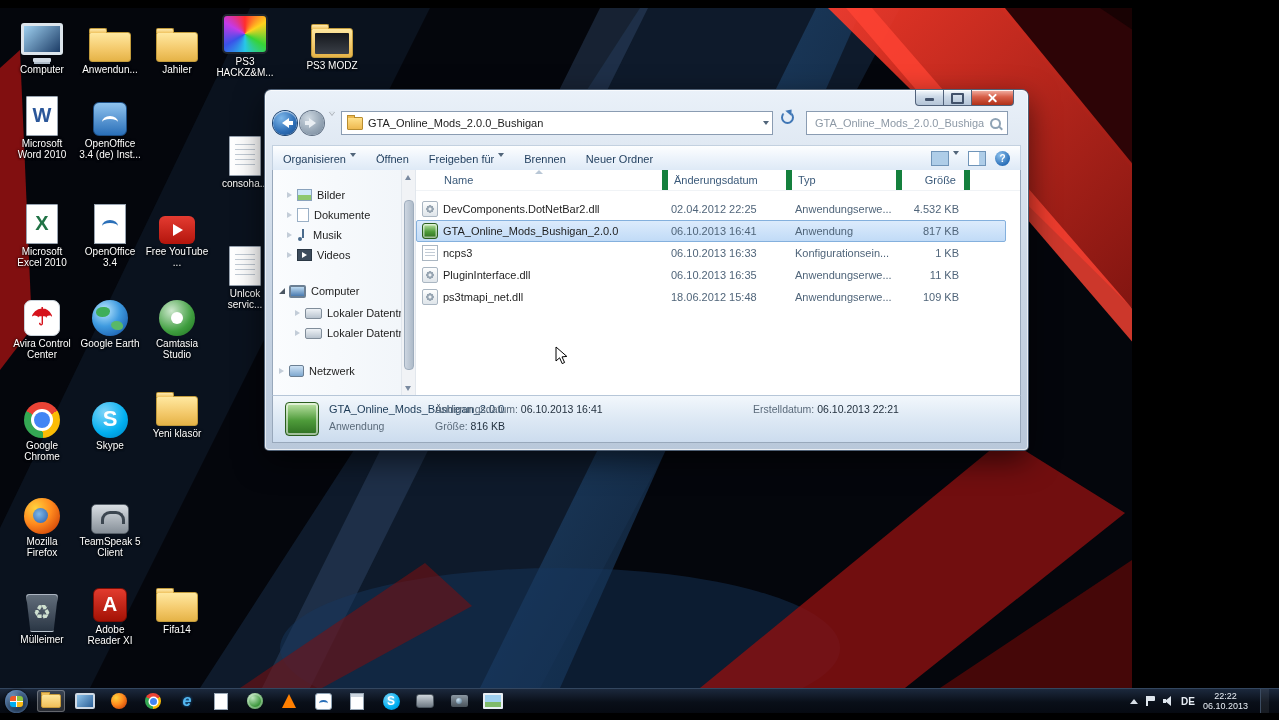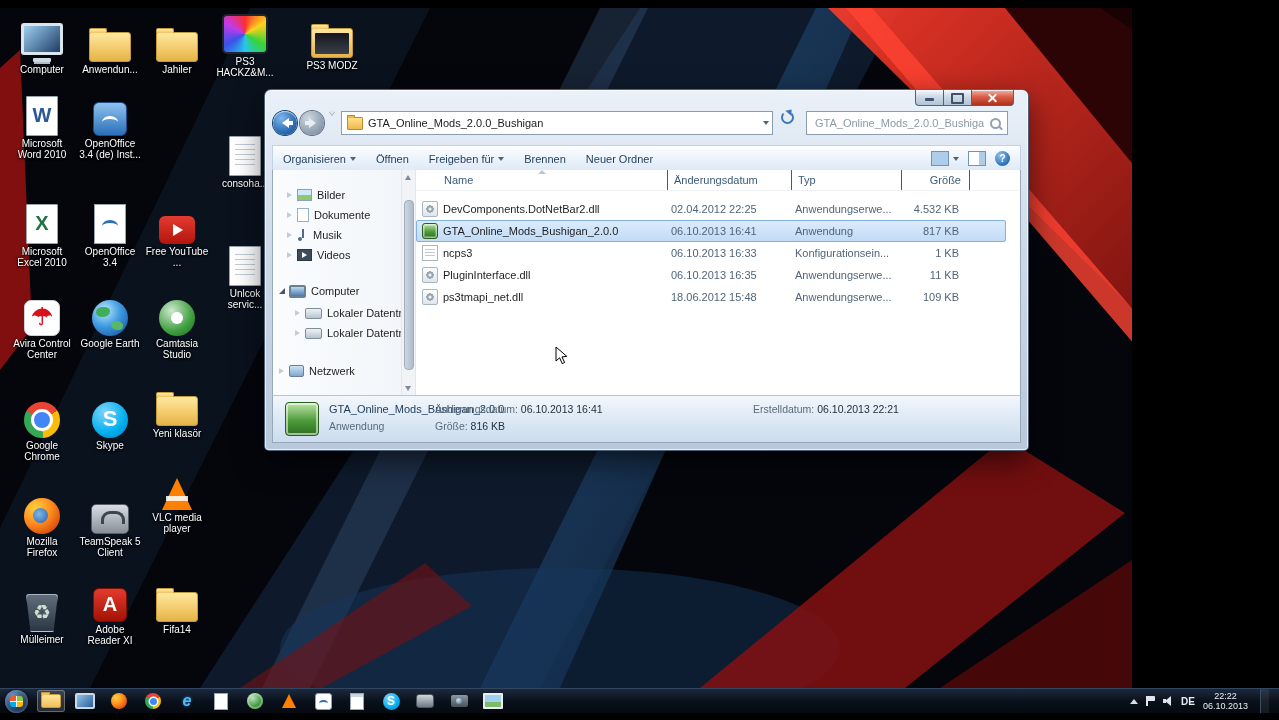--- a/index.html
+++ b/index.html
@@ -107,21 +107,21 @@
       border-left:4px solid transparent;border-right:4px solid transparent;border-bottom:5px solid #3f76b5;transform:rotate(40deg)}
   .search{flex:1;height:22px;background:#fff;border:1px solid #8a9cb2;margin-left:8px;display:flex;align-items:center;padding:0 6px}
   .search input{border:none;outline:none;background:transparent;flex:1;font-family:"Liberation Sans",sans-serif;
       font-size:11px;color:#8d99a6}
   .search input::placeholder{color:#8d99a6;opacity:1}
   .mag{width:7px;height:7px;border:2px solid #8fa3b5;border-radius:50%;position:relative;flex:0 0 auto;margin-left:4px}
   .mag::after{content:"";position:absolute;width:5px;height:2px;background:#8fa3b5;transform:rotate(45deg);right:-4px;bottom:-2px}
   .toolbar{position:absolute;left:7px;right:7px;top:55px;height:25px;display:flex;align-items:center;
       background:linear-gradient(#fdfeff,#ecf3fb 50%,#dde9f6);border:1px solid #c3d1e0;border-bottom-color:#b7c6d6;
       font-size:11px;color:#1e3c5c;padding:0 10px;gap:20px}
-  .tbtn{display:flex;align-items:center;gap:4px;white-space:nowrap}
+  .tbtn{display:flex;gap:4px;white-space:nowrap}
   .tb-right{margin-left:auto;display:flex;align-items:center;gap:9px}
   .views{width:16px;height:13px;border:1px solid #6f94b8;background:
       linear-gradient(90deg,#aecde8 48%,#fff 48% 52%,#aecde8 52%),linear-gradient(#cfe0f0 48%,#fff 48% 52%,#8fb4d8 52%)}
   .pane-toggle{width:16px;height:13px;border:1px solid #6f94b8;background:linear-gradient(90deg,#fff 60%,#aecde8 60%)}
   .help{width:15px;height:15px;border-radius:50%;background:radial-gradient(circle at 35% 30%,#8fc3ef,#2a6fb8 70%);
       color:#fff;font-size:10px;font-weight:bold;display:flex;align-items:center;justify-content:center}
   .content{position:absolute;left:7px;right:7px;top:80px;bottom:53px;background:#fff;border:1px solid #98a8bb;border-top:none}
   
   .sidepane{position:absolute;left:0;top:0;bottom:0;width:128px;background:linear-gradient(90deg,#fafcfe,#f2f6fa)}
   .nav-item{position:absolute;height:18px;display:flex;align-items:center;font-size:11px;color:#1e1e1e;white-space:nowrap}
@@ -141,21 +141,21 @@
   .nic-network{width:13px;height:10px;border:1px solid #6b7f93;border-radius:2px;background:linear-gradient(#cfe3f5,#7fa8cf)}
   .sb-v{position:absolute;left:128px;top:0;bottom:0;width:13px;background:#f1f3f6;border-left:1px solid #e2e7ed;border-right:1px solid #e2e7ed}
   .sb-thumb{position:absolute;left:2px;width:8px;top:30px;height:168px;background:linear-gradient(90deg,#cdd6e1,#aebbc9);border-radius:4px;border:1px solid #9fadbd}
   .sb-arr{position:absolute;left:3px;width:0;height:0;border-left:3.5px solid transparent;border-right:3.5px solid transparent}
   .sb-arr.up{top:5px;border-bottom:5px solid #7a8aa0}
   .sb-arr.down{bottom:5px;border-top:5px solid #7a8aa0}
   
   .listarea{position:absolute;left:143px;right:0;top:0;bottom:0;background:#fff}
   .lheader{position:absolute;left:0;right:0;top:0;height:20px;display:flex;font-size:11px;color:#3b5a7a;
       border-bottom:1px solid #f0f3f6}
-  .hcell{display:flex;align-items:center;border-right:1px solid #15803d;position:relative}
+  .hcell{display:flex;align-items:center;border-right:6px solid #15803d;position:relative}
   .h-name{width:252px;padding-left:28px;box-sizing:border-box}
   .h-date{width:124px;padding-left:6px;box-sizing:border-box}
   .h-type{width:110px;padding-left:6px;box-sizing:border-box}
   .h-size{width:68px;justify-content:flex-end;padding-right:8px;box-sizing:border-box}
   .sortup{position:absolute;left:50%;top:0;margin-left:-4px;width:0;height:0;
       border-left:4px solid transparent;border-right:4px solid transparent;border-bottom:4px solid #b9c7d6}
   .rows{position:absolute;left:0;right:14px;top:28px}
   .frow{display:flex;align-items:center;height:20px;font-size:11px;color:#1e1e1e;border:1px solid transparent;border-radius:2px}
   .frow .meta{color:#50657a}
   .frow.selected{background:linear-gradient(#dcebfc,#c1dbf7);border-color:#84b0dd}
@@ -384,26 +384,20 @@
           <div class="ic-youtube"></div>
         </div>
       <div class="lbl">Free YouTube ...</div>
     </div>
     <div class="dicon" style="left:145px;top:378px">
       <div class="art">
           <div class="ic-folder"></div>
         </div>
       <div class="lbl">Yeni klasör</div>
     </div>
-    <div class="dicon" style="left:145px;top:462px">
-      <div class="art">
-          <div class="ic-vlc"></div>
-        </div>
-      <div class="lbl">VLC media player</div>
-    </div>
     <div class="dicon" style="left:145px;top:574px">
       <div class="art">
           <div class="ic-folder"></div>
         </div>
       <div class="lbl">Fifa14</div>
     </div>
 
     <div class="dicon" style="left:213px;top:6px">
       <div class="art">
           <div class="ic-ps3hack"></div>

